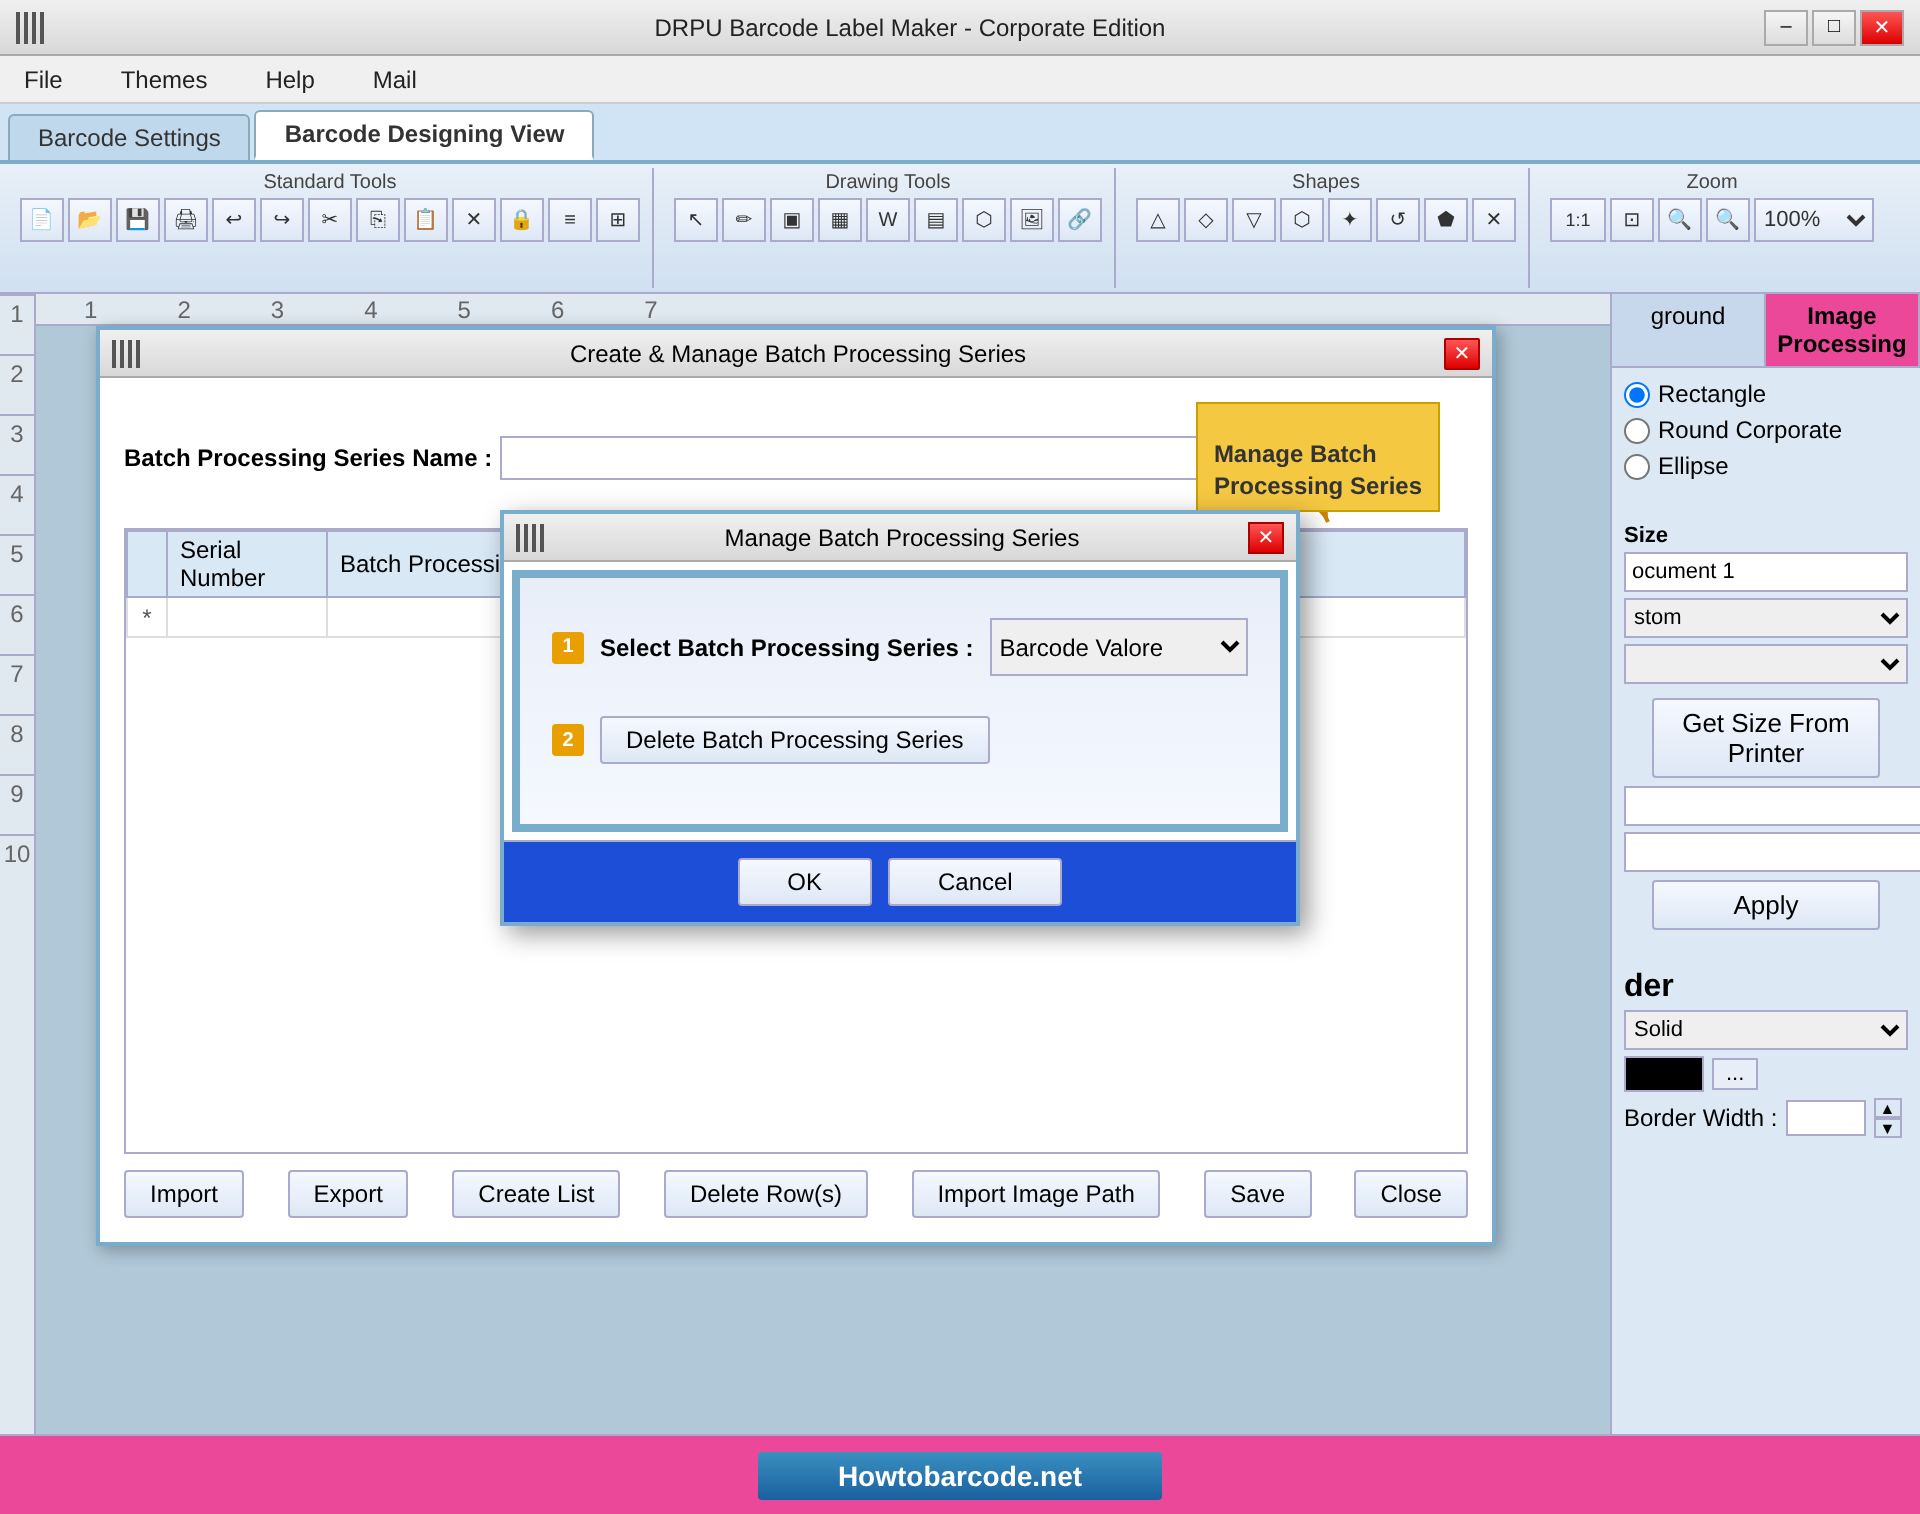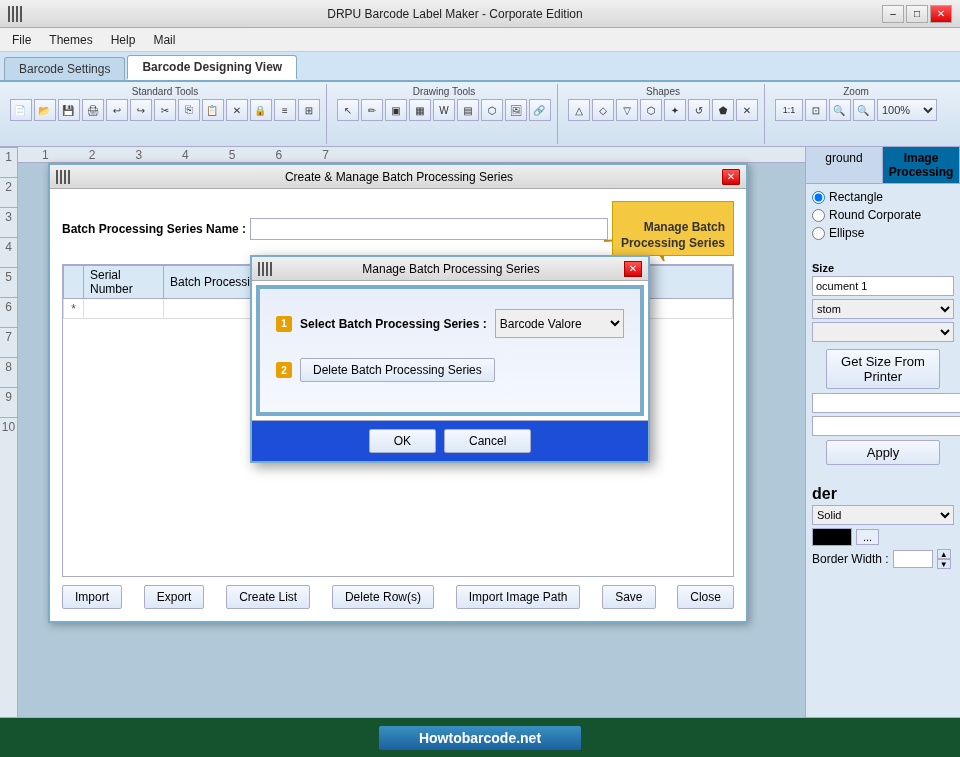--- a/index.html
+++ b/index.html
@@ -25,21 +25,21 @@
     .title-btn.close-btn { background: linear-gradient(to bottom, #f55, #d00); color: white; }
 
     
     .menu-bar {
       background: #f0f0f0;
       height: 24px;
       display: flex;
       align-items: center;
       padding: 0 4px;
       border-bottom: 1px solid #ccc;
-      gap: 2px;
+      gap: 13px;
     }
     .menu-item { padding: 2px 8px; cursor: pointer; font-size: 12px; color: #222; }
 
     
     .tab-bar {
       background: #d0e4f5;
       height: 30px;
       display: flex;
       align-items: flex-end;
       padding: 0 4px;
@@ -99,21 +99,21 @@
     }
 
     
     .right-panel {
       width: 155px; background: #dce8f4; border-left: 1px solid #aac;
       flex-shrink: 0; overflow-y: auto;
     }
 
     
     .bottom-bar {
-      height: 40px; background: #14532d; border-top: 1px solid #aac;
+      height: 40px; background: #ec4899; border-top: 1px solid #aac;
       display: flex; align-items: center; justify-content: center;
     }
     .bottom-link {
       color: #1a6aa0; text-decoration: underline; font-size: 14px; cursor: pointer;
       background: linear-gradient(to bottom, #3a90c0, #1a60a0);
       color: white; padding: 4px 40px; text-decoration: none;
       border-radius: 2px; font-weight: bold;
     }
 
     
@@ -210,21 +210,21 @@
     .dialog-btn {
       padding: 4px 24px; border: 1px solid #aac; background: linear-gradient(to bottom, #f5f8ff, #dde8f5);
       cursor: pointer; font-size: 12px; border-radius: 2px;
     }
 
     
     .right-panel-tabs {
       display: flex; border-bottom: 1px solid #aac;
     }
     .rp-tab { flex: 1; text-align: center; padding: 4px 2px; font-size: 10px; cursor: pointer; background: #c8d8ec; border-right: 1px solid #aac; }
-    .rp-tab.active { background: #0369a1; font-weight: bold; }
+    .rp-tab.active { background: #ec4899; font-weight: bold; }
 
     .rp-section { padding: 6px; }
     .rp-radio-row { display: flex; align-items: center; gap: 4px; margin-bottom: 4px; font-size: 11px; }
     .rp-radio-row input { margin: 0; }
 
     .rp-size-label { font-size: 11px; font-weight: bold; margin: 6px 0 2px; }
     .rp-input { width: 100%; height: 20px; border: 1px solid #aac; font-size: 11px; padding: 1px 3px; margin-bottom: 3px; }
     .rp-select { width: 100%; height: 20px; border: 1px solid #aac; font-size: 11px; margin-bottom: 3px; }
 
     .rp-apply-btn {
@@ -370,21 +370,21 @@
         <button class="modal-close-btn">✕</button>
       </div>
 
       <div class="modal-body">
 
         <div class="series-name-row">
           <span>Batch Processing Series Name :</span>
           <input class="series-name-input" type="text" style="width: 350px;">
 
           <div style="position:relative;margin-left:auto;">
-            <button class="manage-btn-tooltip" style="position:relative;top:0;right:0;white-space:pre-line;text-align:right;line-height:1.3;">
+            <button class="manage-btn-tooltip" style="position:relative;top:0;right:14px;white-space:pre-line;text-align:left;line-height:1.3;">
               <span>Manage Batch
 Processing Series</span>
             </button>
             
             <svg width="80" height="60" style="position:absolute;top:30px;right:60px;pointer-events:none;">
               <defs>
                 <marker id="arrowhead" markerWidth="8" markerHeight="6" refX="8" refY="3" orient="auto">
                   <polygon points="0 0, 8 3, 0 6" fill="#c8840a"></polygon>
                 </marker>
               </defs>

